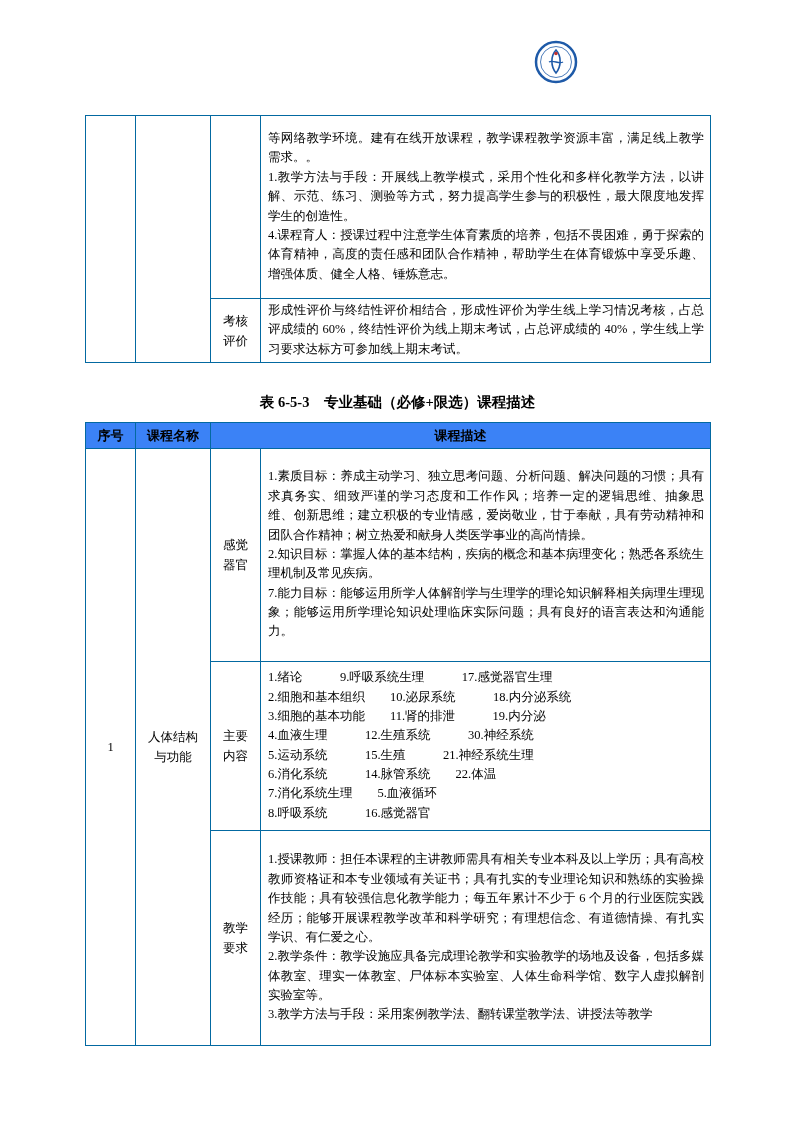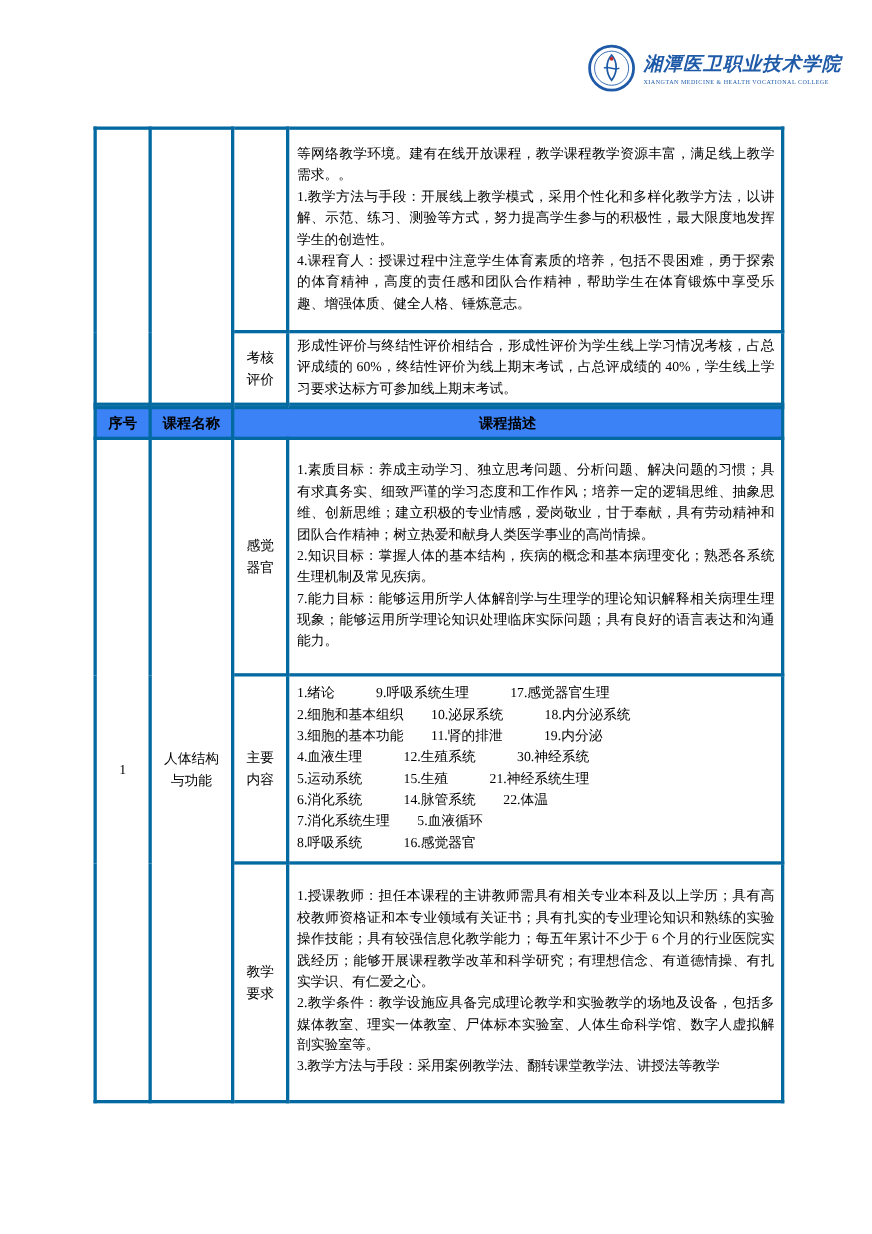--- a/index.html
+++ b/index.html
@@ -37,21 +37,21 @@
   }
   
   .content { padding: 115px 83px 0 85px; }
   table.doc-table {
     border-collapse: collapse;
     table-layout: fixed;
     width: 625px;
     font-size: 12.5px;
   }
   table.doc-table td, table.doc-table th {
-    border: 3px solid #0369a1;
+    border: 1px solid #0369a1;
     vertical-align: middle;
     word-break: break-word;
   }
   .cell-content {
     vertical-align: top;
     padding: 2px 6px 3px 7px;
     line-height: 1.55;
   }
   .para { text-align: justify; }
   .line { text-align: left; }
@@ -91,24 +91,20 @@
 <div class="page">
 
   <div class="header-logo">
     <svg width="44" height="44" viewBox="0 0 44 44">
       <circle cx="22" cy="22" r="20" fill="#ffffff" stroke="#1e5aa8" stroke-width="2.5"></circle>
       <circle cx="22" cy="22" r="15.5" fill="none" stroke="#1e5aa8" stroke-width="0.8"></circle>
       <path d="M22 10 C 16.5 16, 16.5 26, 22 33 C 27.5 26, 27.5 16, 22 10 Z" fill="none" stroke="#1e5aa8" stroke-width="1.6"></path>
       <path d="M15 22 C 19 19.5, 25 24.5, 29 22" fill="none" stroke="#1e5aa8" stroke-width="1.4"></path>
       <circle cx="22" cy="13.5" r="1.8" fill="#c03030"></circle>
     </svg>
-    <div class="logo-text">
-      <div class="logo-zh" style="color:#1e5aa8">湘潭医卫职业技术学院</div>
-      <div class="logo-en" style="color:#1e5aa8">XIANGTAN MEDICINE &amp; HEALTH VOCATIONAL COLLEGE</div>
-    </div>
   </div>
 
   <div class="content">
 
     <table class="doc-table top-table">
       <colgroup>
         <col style="width:50px">
           <col style="width:75px">
           <col style="width:50px">
           <col style="width:450px">
@@ -126,20 +122,21 @@
       </tr>
       <tr>
         <td class="label-cell" style="height:57px">考核评价</td>
         <td class="cell-content">
           <div class="para">形成性评价与终结性评价相结合，形成性评价为学生线上学习情况考核，占总评成绩的 60%，终结性评价为线上期末考试，占总评成绩的 40%，学生线上学习要求达标方可参加线上期末考试。</div>
         </td>
       </tr>
     </tbody>
       </table>
 
+    <div class="caption">表 6-5-3　专业基础（必修+限选）课程描述</div>
 
     <table class="doc-table main-table">
       <colgroup>
         <col style="width:50px">
           <col style="width:75px">
           <col style="width:50px">
           <col style="width:450px">
       </colgroup>
       <tbody>
           <tr>

